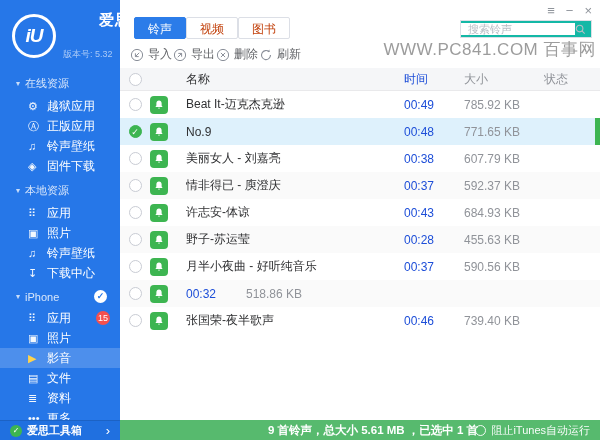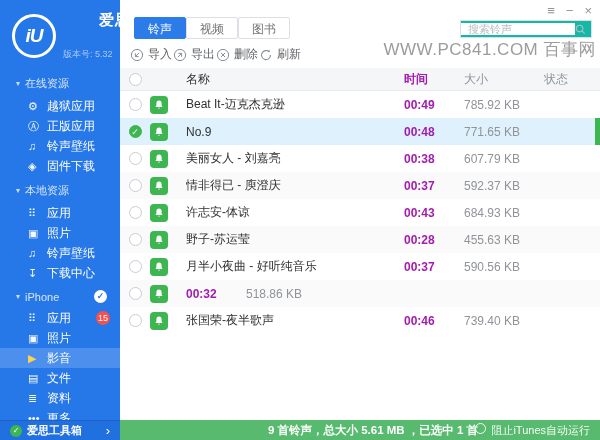--- a/index.html
+++ b/index.html
@@ -29,21 +29,21 @@
   .toolbox-bar{position:absolute;left:0;top:420px;width:120px;height:20px;background:#2070e0;
        color:#fff;display:flex;align-items:center;font-size:11px;font-weight:bold;
        border-top:1px solid rgba(0,0,0,.12);box-sizing:border-box;}
   .toolbox-check{width:12px;height:12px;background:#3db551;border-radius:50%;font-size:8px;
        line-height:12px;text-align:center;margin:0 5px 0 10px;font-weight:normal;}
   .toolbox-arrow{margin-left:auto;margin-right:10px;font-size:13px;font-weight:normal;}
   
   .main{position:absolute;left:120px;top:0;width:480px;height:440px;background:#fff;}
   .tabs{position:absolute;top:17px;left:14px;display:flex;}
   .tab{width:52px;height:22px;line-height:22px;text-align:center;font-size:12px;border-radius:2px;
-       border:1px solid #dcdfe6;color:#737373;background:#fff;box-sizing:border-box;cursor:default;}
+       border:1px solid #dcdfe6;color:#c2410c;background:#fff;box-sizing:border-box;cursor:default;}
   .tab.active{background:#2b7ce9;border-color:#2b7ce9;color:#fff;}
   .win-controls{position:absolute;top:4px;right:8px;color:#8f949b;font-size:13px;display:flex;gap:11px;}
   .win-controls span{cursor:default;line-height:14px;}
   .search-box{position:absolute;top:20px;right:8px;width:132px;height:18px;border:1px solid #dcdfe6;
        box-sizing:border-box;display:flex;align-items:center;background:#14b8a6;}
   .search-box input{border:0;outline:0;flex:1;font-size:11px;padding:0 4px 0 7px;min-width:0;
        color:#555;font-family:"Liberation Sans",sans-serif;}
   .search-box input::placeholder{color:#b8bcc4;}
   .search-glyph{margin-right:5px;display:flex;}
   .watermark{position:absolute;top:38px;right:4px;font-size:17px;color:#9c9c9c;white-space:nowrap;
@@ -60,28 +60,28 @@
   .row.selected{background:#def1fc;}
   .cell-check{width:30px;min-width:30px;display:flex;justify-content:center;box-sizing:border-box;}
   .radio{width:13px;height:13px;border:1px solid #c9ccd4;border-radius:50%;box-sizing:border-box;
        background:#fff;}
   .radio.checked{background:#3db551;border-color:#3db551;color:#fff;font-size:9px;line-height:12px;
        text-align:center;}
   .cell-icon{width:36px;min-width:36px;display:flex;align-items:center;}
   .bell-box{width:18px;height:18px;background:#3db551;border-radius:4px;display:flex;
        align-items:center;justify-content:center;}
   .cell-name{flex:1;color:#303133;overflow:hidden;white-space:nowrap;text-overflow:ellipsis;}
-  .cell-time{width:60px;min-width:60px;color:#a21caf;font-weight:bold;}
+  .cell-time{width:60px;min-width:60px;color:#1d4ed8;}
   .cell-size{width:80px;min-width:80px;color:#909399;}
   .cell-status{width:56px;min-width:56px;color:#909399;}
   .green-bar{position:absolute;right:0;top:0;width:5px;height:100%;background:#3db551;}
   
   .statusbar{position:absolute;bottom:0;left:0;right:0;height:20px;background:#57ba6e;color:#fff;
        display:flex;align-items:center;justify-content:center;font-size:11.5px;font-weight:bold;padding-left:26px;}
-  .itunes-toggle{position:absolute;right:10px;display:flex;gap:5px;font-size:11px;
+  .itunes-toggle{position:absolute;right:10px;display:flex;align-items:center;gap:5px;font-size:11px;
        font-weight:normal;color:rgba(255,255,255,.96);cursor:default;}
   .toggle-circle{width:11px;height:11px;border:1px solid rgba(255,255,255,.92);border-radius:50%;
        box-sizing:border-box;}
 </style>
 </head>
 <body>
 
 <div class="app">
 
   <aside class="sidebar">

